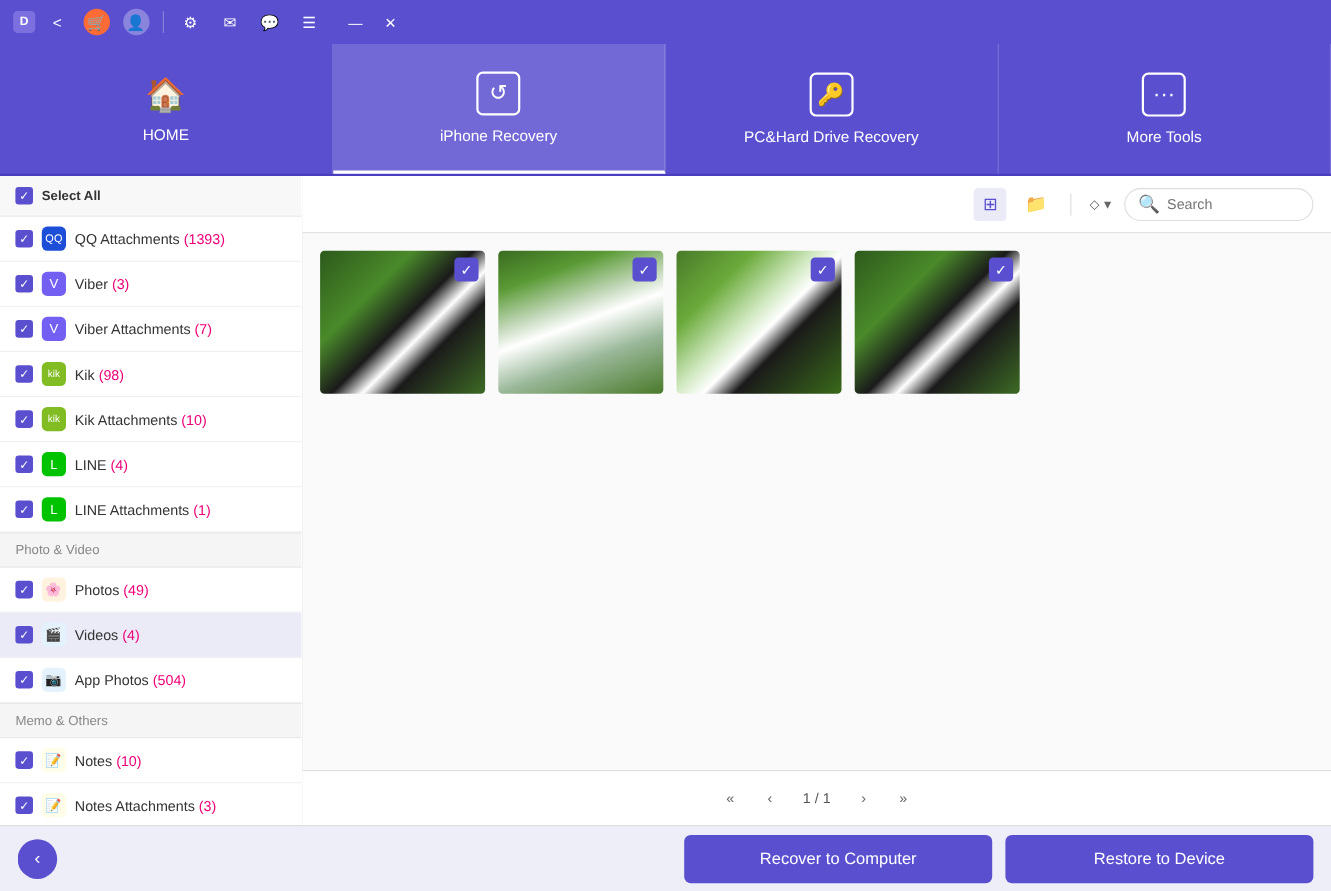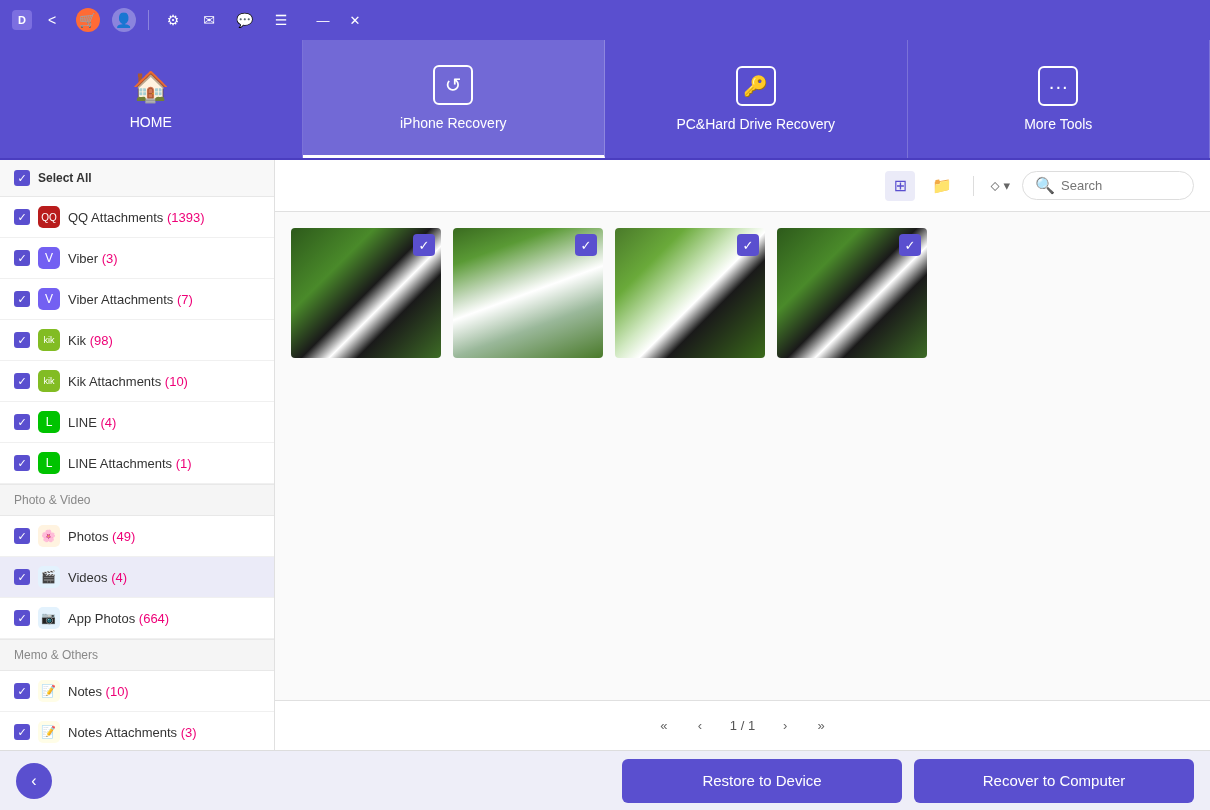--- a/index.html
+++ b/index.html
@@ -294,21 +294,21 @@
 
   <div class="sidebar">
 
     <div class="select-all-row">
       <div class="checkbox"></div>
       <span class="select-all-label">Select All</span>
     </div>
 
     <div class="sidebar-item">
       <div class="checkbox"></div>
-      <div class="app-icon" style="background:#b91c1c; color:white; font-size:10px;">QQ</div>
+      <div class="app-icon" style="background:#1d4ed8; color:white; font-size:10px;">QQ</div>
       <span class="sidebar-item-label">QQ Attachments <span class="item-count">(1393)</span></span>
     </div>
     <div class="sidebar-item">
       <div class="checkbox"></div>
       <div class="app-icon" style="background:#7360f2; color:white;">V</div>
       <span class="sidebar-item-label">Viber <span class="item-count">(3)</span></span>
     </div>
     <div class="sidebar-item">
       <div class="checkbox"></div>
       <div class="app-icon" style="background:#7360f2; color:white;">V</div>
@@ -342,21 +342,21 @@
       <span class="sidebar-item-label">Photos <span class="item-count">(49)</span></span>
     </div>
     <div class="sidebar-item active">
       <div class="checkbox"></div>
       <div class="app-icon" style="background:#e3f2fd;">🎬</div>
       <span class="sidebar-item-label">Videos <span class="item-count">(4)</span></span>
     </div>
     <div class="sidebar-item">
       <div class="checkbox"></div>
       <div class="app-icon" style="background:#e3f2fd;">📷</div>
-      <span class="sidebar-item-label">App Photos <span class="item-count">(664)</span></span>
+      <span class="sidebar-item-label">App Photos <span class="item-count">(504)</span></span>
     </div>
 
     <div class="section-header">Memo &amp; Others</div>
     <div class="sidebar-item">
       <div class="checkbox"></div>
       <div class="app-icon" style="background:#fffde7;">📝</div>
       <span class="sidebar-item-label">Notes <span class="item-count">(10)</span></span>
     </div>
     <div class="sidebar-item">
       <div class="checkbox"></div>
@@ -407,15 +407,15 @@
       </span>
       <div class="page-btn">›</div>
       <div class="page-btn">»</div>
     </div>
   </div>
 </div>
 
 <div class="bottom-bar">
   <div class="back-btn">‹</div>
   <div class="bottom-spacer"></div>
+  <button class="action-btn">Recover to Computer</button>
   <button class="action-btn">Restore to Device</button>
-  <button class="action-btn">Recover to Computer</button>
 </div>
 
 </body></html>

